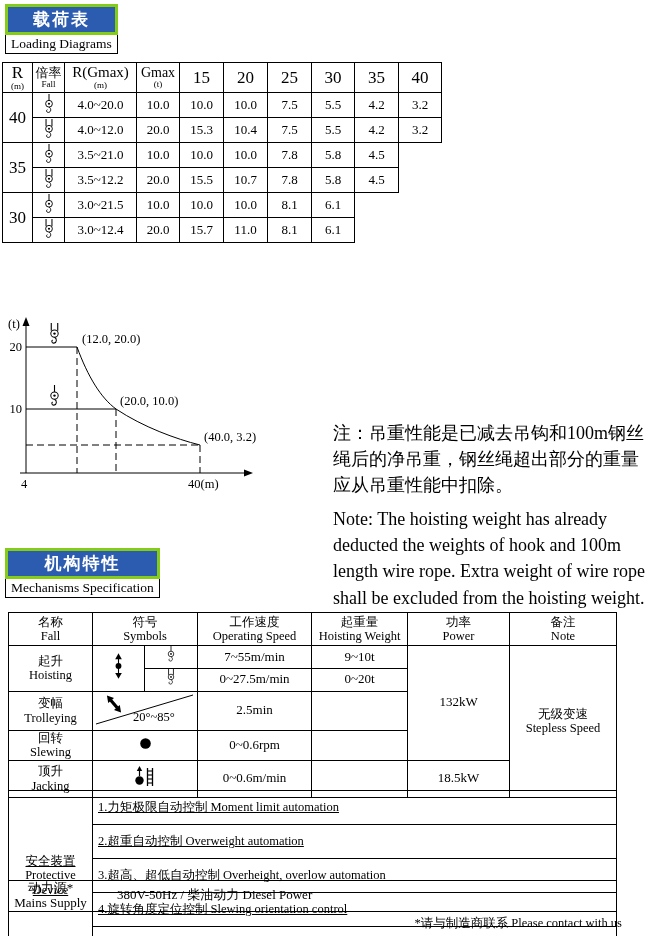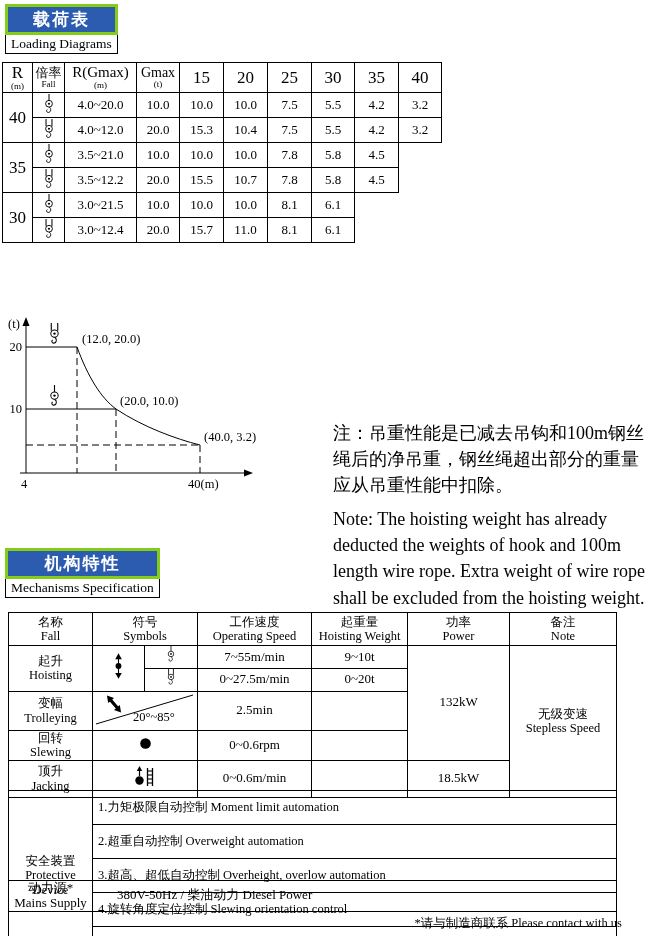--- a/index.html
+++ b/index.html
@@ -42,21 +42,21 @@
   .mech-table { position:absolute; left:8px; top:612px; width:608px;padding-left:12px; }
   .mech-table th { height:33px; }
   .mech-table .cell-cn { display:block; font-size:12.5px; }
   .mech-table .cell-en { display:block; font-size:12.5px; }
   .r-sub { height:19px; font-size:12px; }
   .sym-cell { padding:0; }
   .trolley-svg text { font-size:12.5px; }
 
   
   .prot-table { position:absolute; left:8px; top:790px; width:608px; }
-  .prot-table td { height:34px; font-size:12.5px; }
+  .prot-table td { height:34px; font-size:12.5px;text-decoration:underline; }
   .prot-table .item { text-align:left; padding-left:5px; }
 
   
   .mains-table { position:absolute; left:8px; top:880px; width:608px; }
   .mains-table td { height:22px; }
   .mains-table .val { text-align:left; padding-left:24px; font-size:13px; }
 
   .footer-note { position:absolute; right:28px; top:915px; font-size:12.5px; }
 
   .hidden-defs { position:absolute; width:0; height:0; overflow:hidden; }

